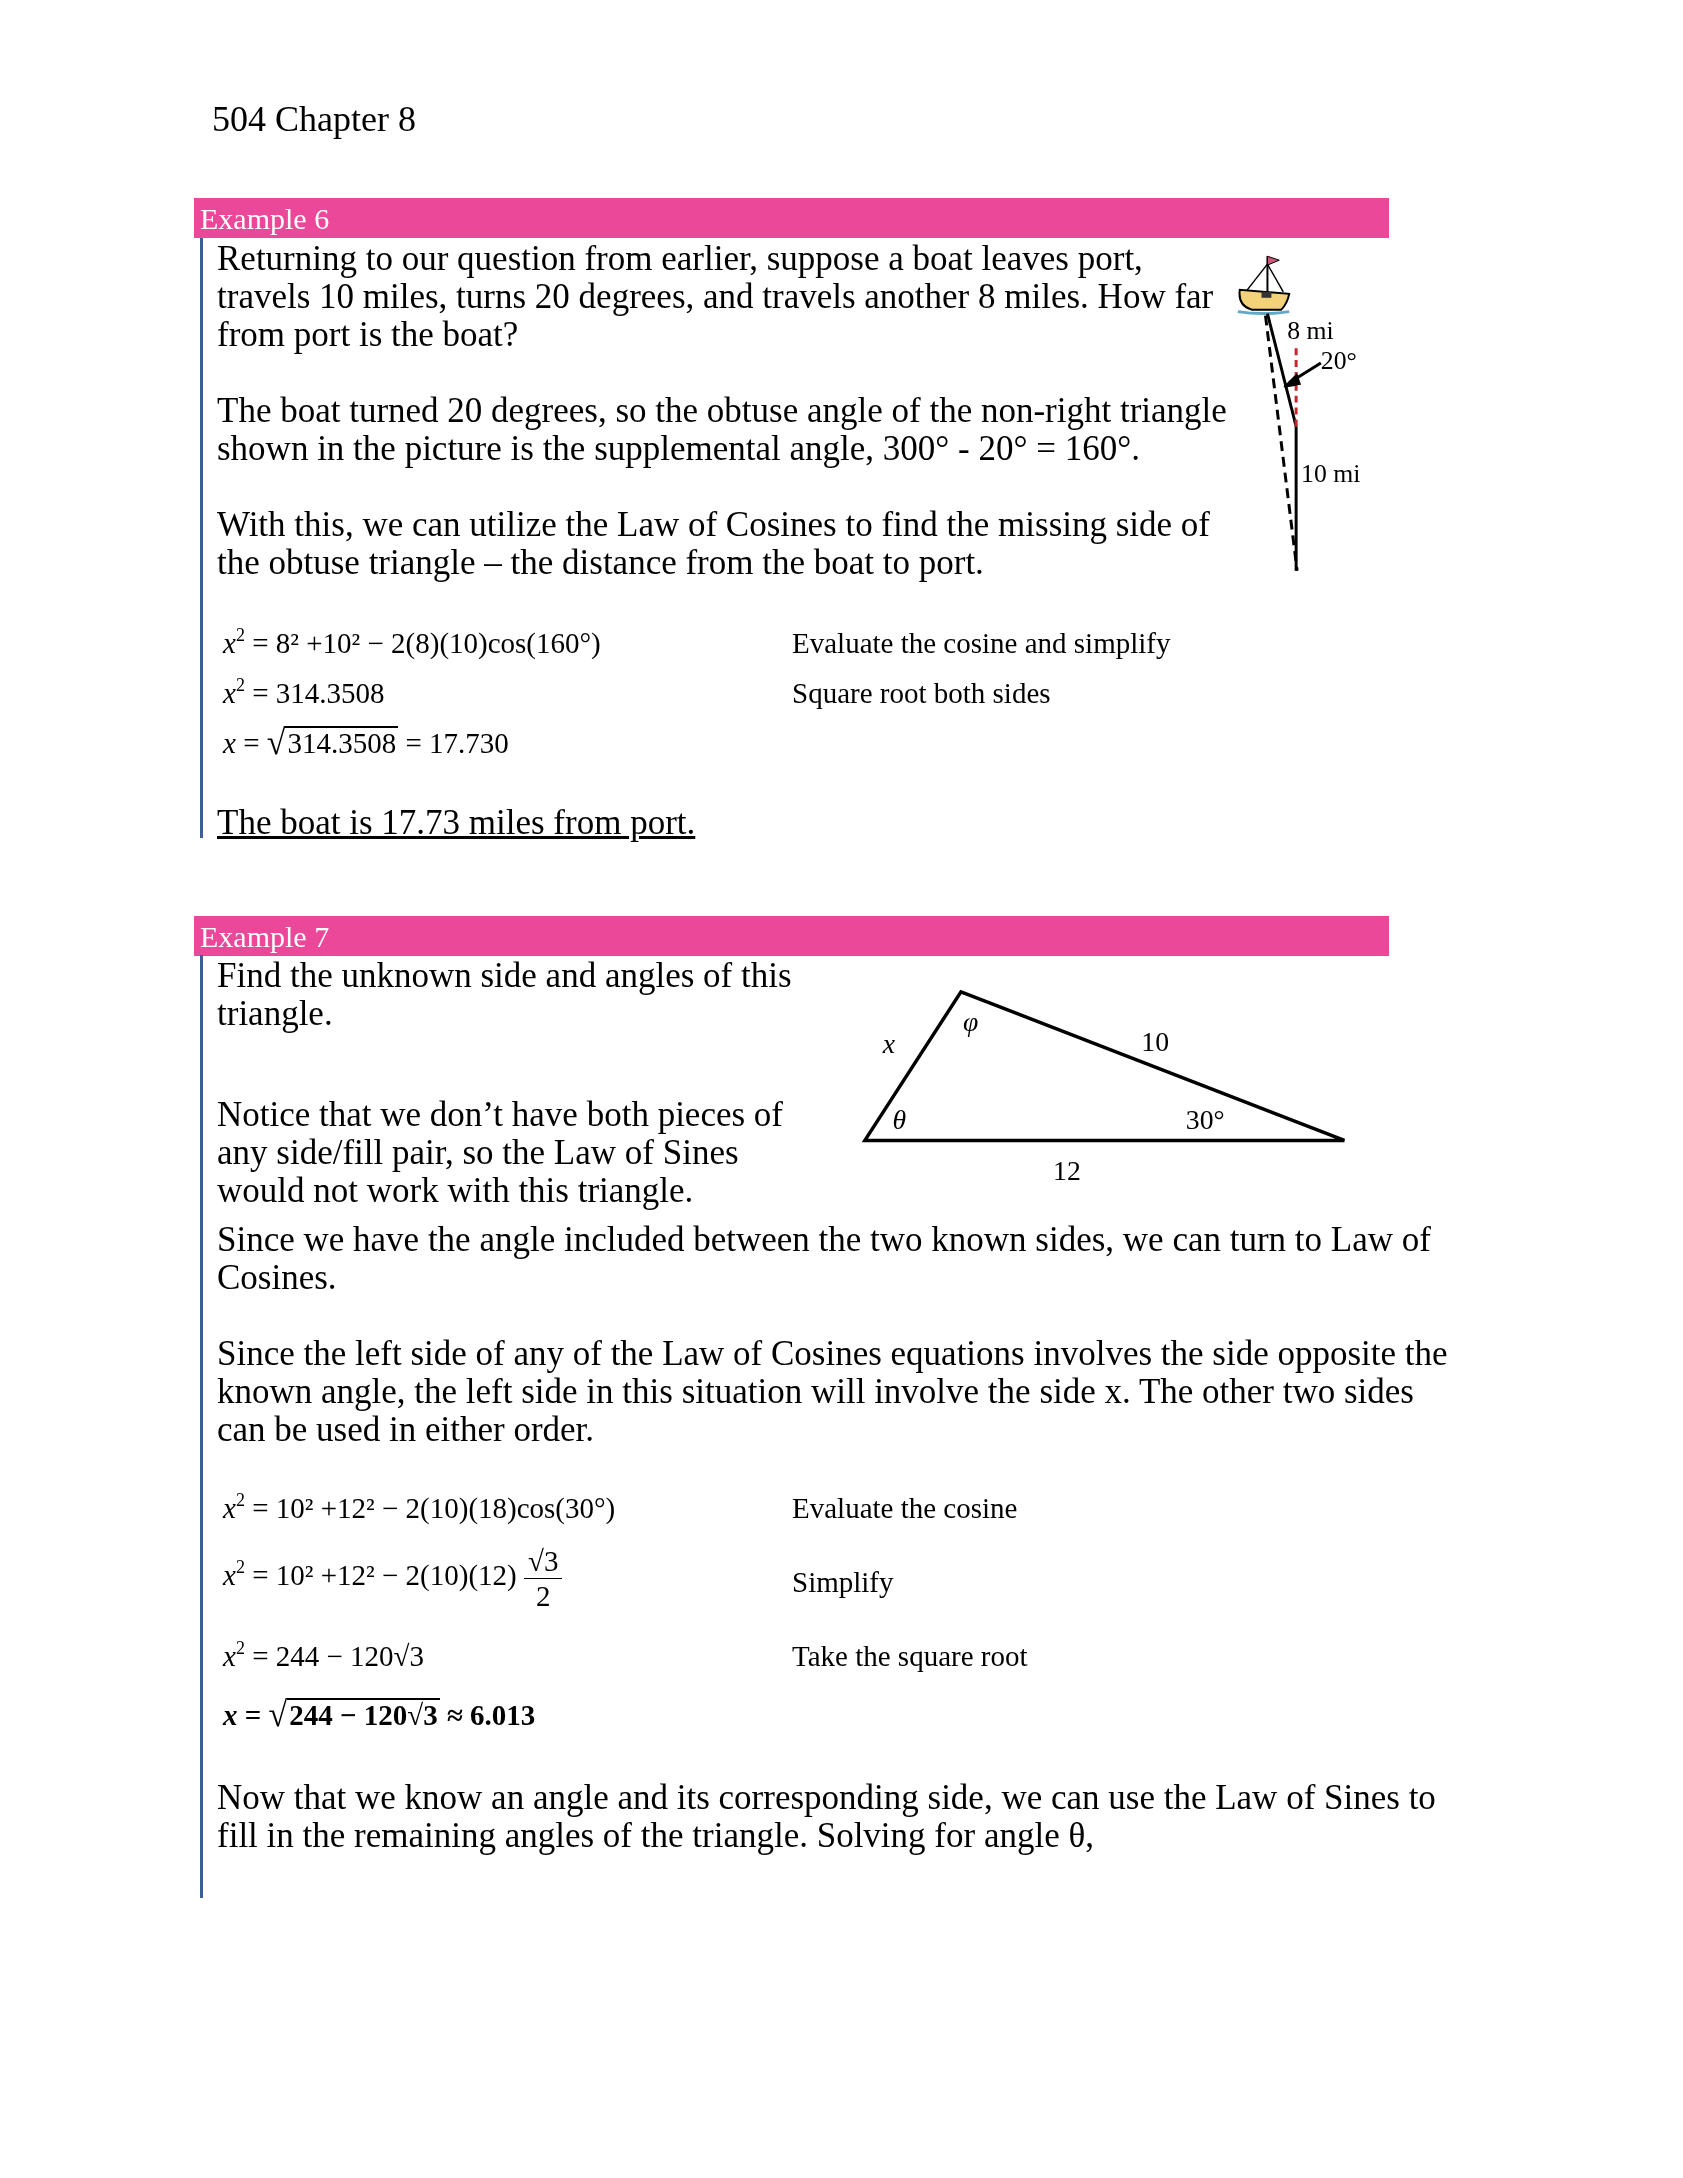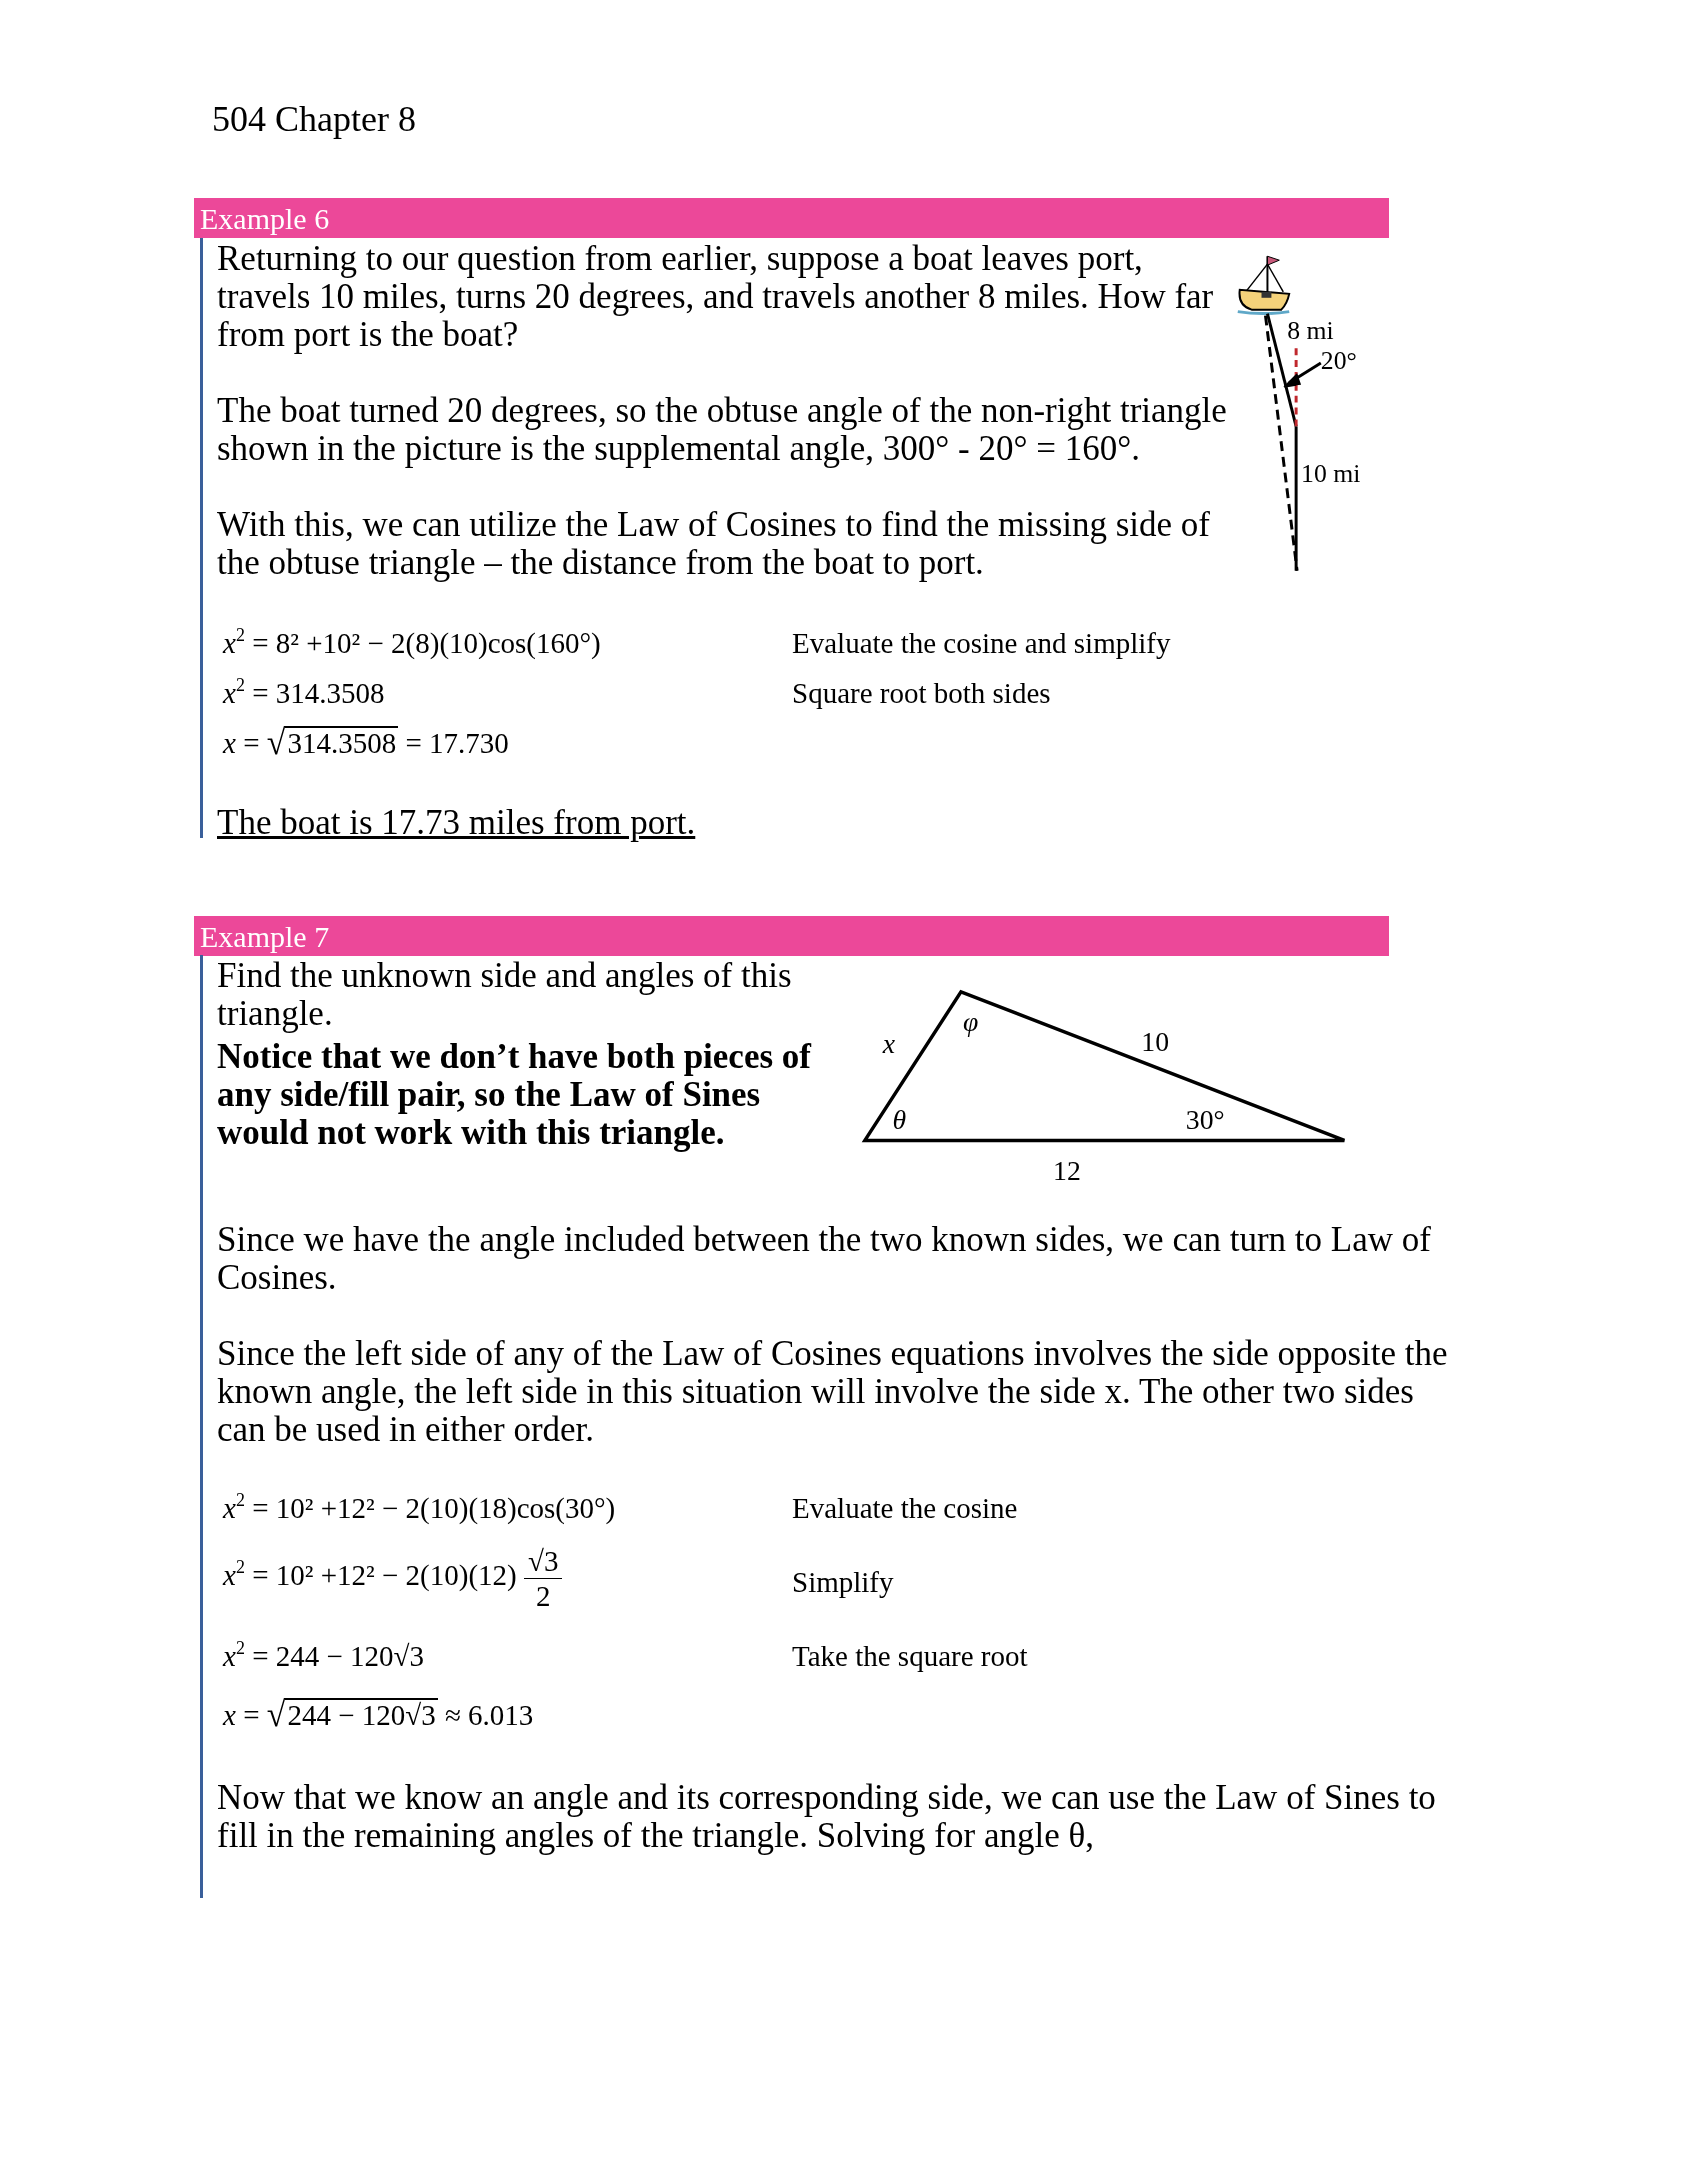--- a/index.html
+++ b/index.html
@@ -95,21 +95,21 @@
 </svg>
 
 <div class="abs ex-bar" style="top:916px;">Example 7</div>
 <div class="abs ex-border" style="top:955px;height:943px;"></div>
 
 <div class="abs p" style="top:957px;">
   <div>Find the unknown side and angles of this</div>
   <div>triangle.</div>
 </div>
 
-<div class="abs p" style="top:1038px;font-weight:bold;">
+<div class="abs p" style="top:1096px;">
   <div>Notice that we don’t have both pieces of</div>
   <div>any side/fill pair, so the Law of Sines</div>
   <div>would not work with this triangle.</div>
 </div>
 
 <svg class="abs" style="left:851px;top:970px;" width="535" height="218" viewBox="0 0 540 220">
   <polygon points="14,172 111,22 498,172" fill="none" stroke="#000" stroke-width="3.5" stroke-linejoin="miter"></polygon>
   <text x="32" y="84" font-size="28" font-style="italic">x</text>
   <text x="113" y="62" font-size="28" font-style="italic">φ</text>
   <text x="293" y="82" font-size="28">10</text>
@@ -144,21 +144,21 @@
   </span>
 </div>
 <div class="abs note" style="left:792px;top:1566px;">Simplify</div>
 
 <div class="abs m" style="left:223px;top:1640px;">
   <i>x</i><sup>2</sup>
   <span>= 244 − 120√3</span>
 </div>
 <div class="abs note" style="left:792px;top:1640px;">Take the square root</div>
 
-<div class="abs m" style="left:223px;top:1695px;">
+<div class="abs m" style="left:223px;top:1695px;font-weight:bold;">
   <i>x</i>
   <span>= </span><span class="rad">√</span><span class="sqrt">244 − 120√3</span><span> ≈ 6.013</span>
 </div>
 
 <div class="abs p" style="top:1779px;">
   <div>Now that we know an angle and its corresponding side, we can use the Law of Sines to</div>
   <div>fill in the remaining angles of the triangle.  Solving for angle θ,</div>
 </div>
 
 

